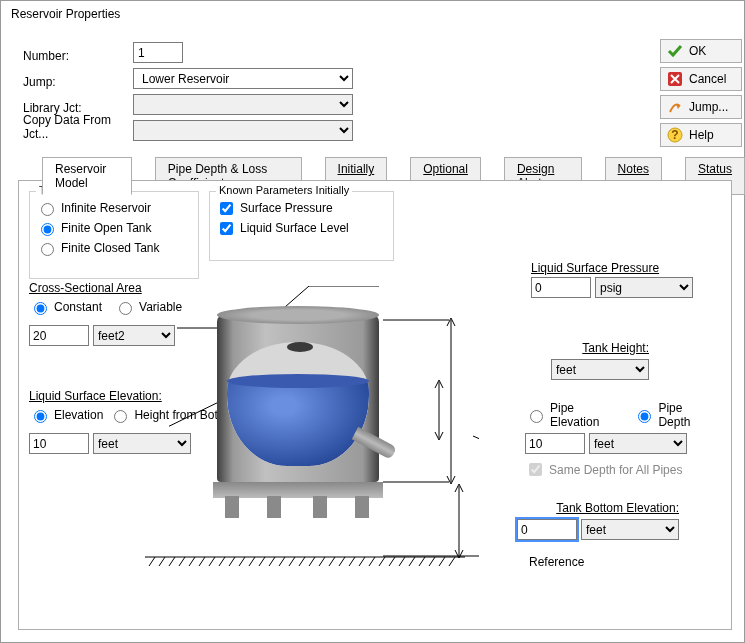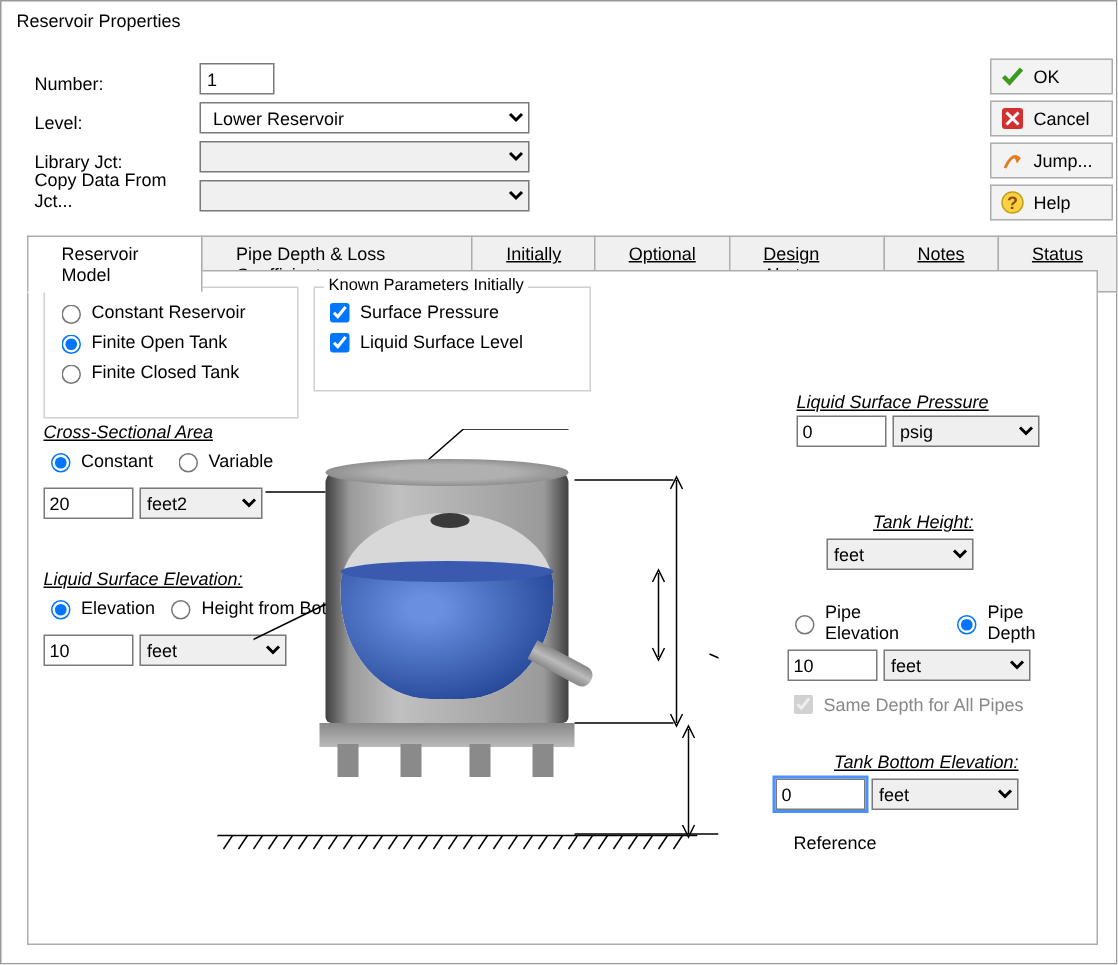--- a/index.html
+++ b/index.html
@@ -10,38 +10,38 @@
   .form-row { display: flex; align-items: flex-end; height: 24px; margin-bottom: 2px; }
   .form-label { width: 110px; }
   .form-row input[type="text"], .form-row select { height: 21px; border: 1px solid #7a7a7a; padding: 1px 4px; background: #fff; }
   .num-field { width: 50px; }
   .name-field { width: 220px; }
   .lib-field, .copy-field { width: 220px; background: #f0f0f0 !important; }
   .side-buttons { position: absolute; right: 12px; top: 38px; width: 72px; }
   .side-buttons button { display: flex; align-items: center; gap: 6px; width: 82px; height: 24px; margin-bottom: 4px; background: #f3f3f3; border: 1px solid #adadad; padding: 0 6px; cursor: pointer; }
   .side-buttons .ico { width: 16px; height: 16px; display: inline-flex; align-items: center; justify-content: center; }
   .tabs { position: absolute; left: 17px; top: 156px; display: flex; }
-  .tab { padding: 4px 22px; border: 1px solid #adadad; border-bottom: 1px solid #fff; background: #fff; margin-right: -1px; cursor: pointer; position: relative; }
+  .tab { padding: 4px 12px; border: 1px solid #adadad; border-bottom: 1px solid #fff; background: #fff; margin-right: -1px; cursor: pointer; position: relative; margin-left: 24px; }
   .tab.active { z-index: 2; }
   .tab.inactive { background: #f0f0f0; border-bottom: 1px solid #adadad; }
   .tab .ul { text-decoration: underline; }
   .tab-panel { position: absolute; left: 17px; right: 12px; top: 179px; bottom: 12px; border: 1px solid #adadad; background: #fff; }
   .groupbox { position: absolute; border: 1px solid #d0d0d0; padding: 6px; }
   .groupbox .legend { position: absolute; top: -8px; left: 6px; background: #fff; padding: 0 3px; font-size: 11px; }
   .gb-tank { left: 10px; top: 10px; width: 170px; height: 88px; }
   .gb-known { left: 190px; top: 10px; width: 185px; height: 70px; }
   .radio-line, .check-line { display: flex; align-items: center; height: 20px; gap: 4px; }
-  .section-title { text-decoration: underline; font-style: italic; }
+  .section-title { text-decoration: underline; }
   .cross-area { position: absolute; left: 10px; top: 100px; }
   .cross-radios { display: flex; gap: 12px; margin-top: 2px; }
   .cross-input { margin-top: 8px; display: flex; gap: 4px; }
   input.small { width: 60px; height: 21px; border: 1px solid #7a7a7a; padding: 1px 3px; }
   select.small { width: 82px; height: 21px; border: 1px solid #7a7a7a; }
   select.med { width: 98px; height: 21px; border: 1px solid #7a7a7a; }
-  .lse { position: absolute; left: 10px; top: 198px; }
+  .lse { position: absolute; left: 10px; top: 208px; }
   .lse .radio-row { display: flex; gap: 6px; margin-top: 2px; }
   .lse .inp-row { margin-top: 8px; display: flex; gap: 4px; }
   .lsp { position: absolute; right: 20px; top: 80px; width: 180px; }
   .lsp .inp-row { display: flex; gap: 4px; margin-top: 2px; }
   .tank-h { position: absolute; left: 440px; top: 160px; }
   .tank-h .title { text-align: right; width: 190px; }
   .tank-h .inp-row { display: flex; gap: 4px; margin-top: 4px; }
   .pipe { position: absolute; right: 16px; top: 224px; width: 190px; }
   .pipe .radio-row { display: flex; gap: 10px; }
   .pipe .inp-row { display: flex; gap: 4px; margin-top: 8px; }
@@ -74,21 +74,21 @@
 
 <div class="window">
   <div class="titlebar">Reservoir Properties</div>
 
   <div class="top-form">
     <div class="form-row">
       <div class="form-label">Number:</div>
       <input type="text" class="num-field" value="1" style="">
     </div>
     <div class="form-row">
-      <div class="form-label">Level:</div>
+      <div class="form-label">Jump:</div>
       <select class="name-field">
         <option>Lower Reservoir</option>
       </select>
     </div>
     <div class="form-row">
       <div class="form-label">Library Jct:</div>
       <select class="lib-field"><option></option></select>
     </div>
     <div class="form-row">
       <div class="form-label">Copy Data From Jct...</div>
@@ -143,21 +143,21 @@
     <div class="tab inactive"><span class="ul">Notes</span></div>
     <div class="tab inactive"><span class="ul">Status</span></div>
   </div>
 
   <div class="tab-panel">
 
     <div class="groupbox gb-tank">
       <div class="legend">Tank Model</div>
       <label class="radio-line">
           <input type="radio" name="tm" style="">
-          <span>Constant Reservoir</span>
+          <span>Infinite Reservoir</span>
         </label>
       <label class="radio-line">
           <input type="radio" name="tm" checked="" style="">
           <span>Finite Open Tank</span>
         </label>
       <label class="radio-line">
           <input type="radio" name="tm" style="">
           <span>Finite Closed Tank</span>
         </label>
     </div>

